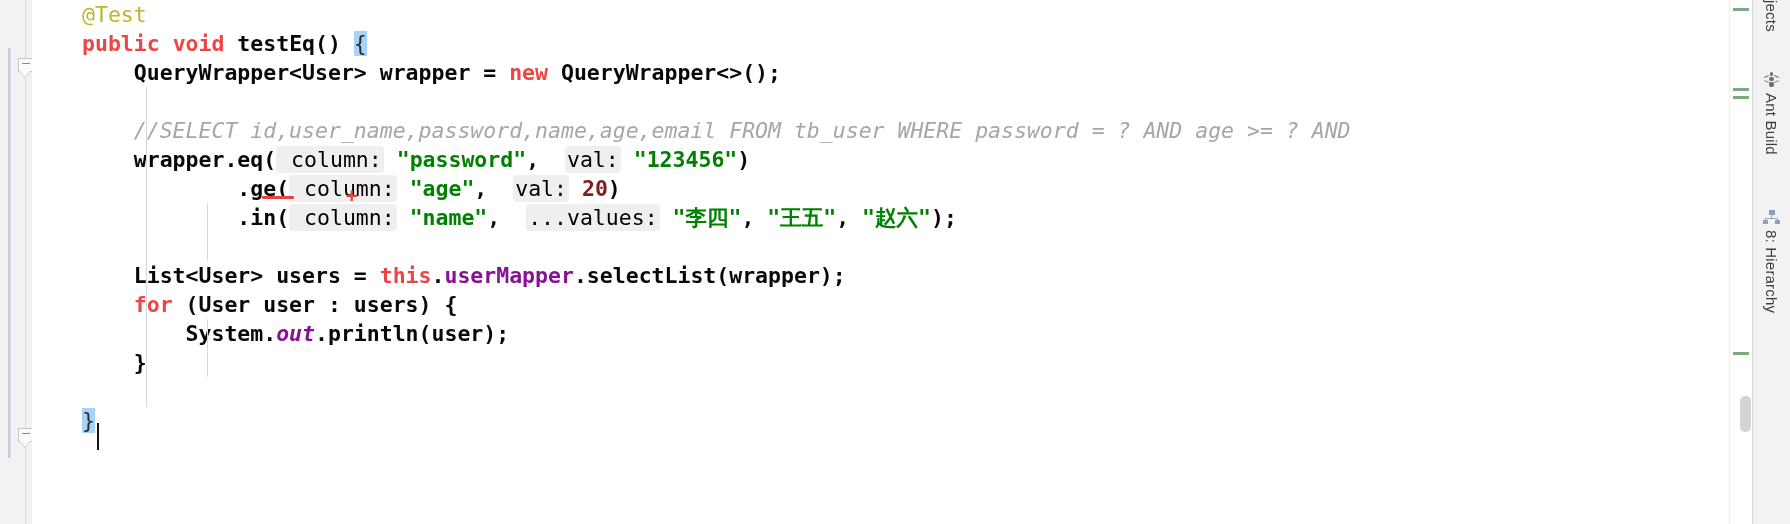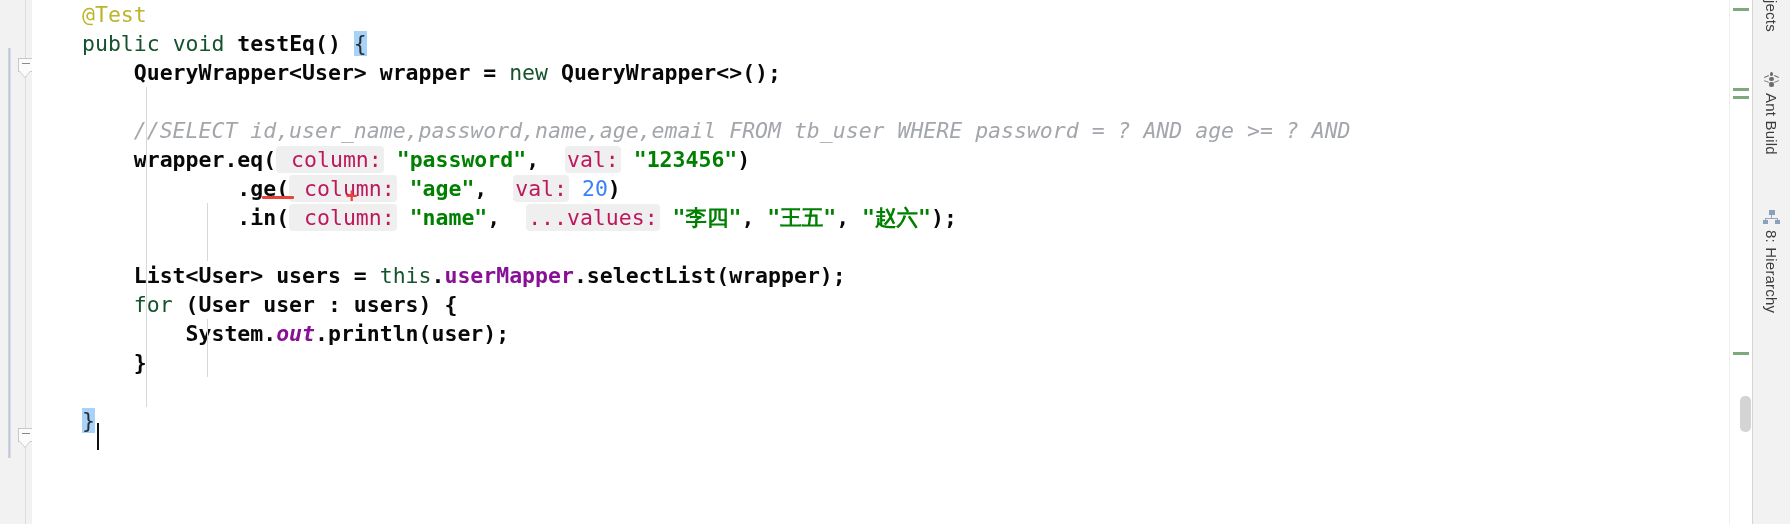--- a/index.html
+++ b/index.html
@@ -56,30 +56,30 @@
   
   .iguide{position:absolute;top:0;width:1px;height:29px;background:#d8d8d8;}
 
   
   .cur-line{
     position:absolute;left:32px;right:60px;height:32px;
     background:#fdf6dd;border-top:1px solid #f4ecc8;border-bottom:1px solid #f4ecc8;
   }
 
   
-  .kw     {color:#14532d;font-weight:normal;}
+  .kw     {color:#ef4444;font-weight:bold;}
   .anno   {color:#bbb529;}
   .str    {color:#008000;font-weight:bold;}
-  .num    {color:#3b82f6;}
+  .num    {color:#7f1d1d;font-weight:bold;}
   .cmt    {color:#a3a6ab;font-style:italic;}
   .field  {color:#871094;font-weight:bold;}
   .sfield {color:#871094;font-weight:bold;font-style:italic;}
   .plain  {color:#080808;font-weight:bold;}
   .hint{
-    color:#be185d;
+    color:#000000;
     background:#efefef;
     border-radius:4px;
     padding:1px 2px;
   }
   .brace-hl{background:#a7d3fb;}
 
   
   .squiggle{
     position:absolute;height:3px;background:#e8443a;border-radius:1px;
   }

